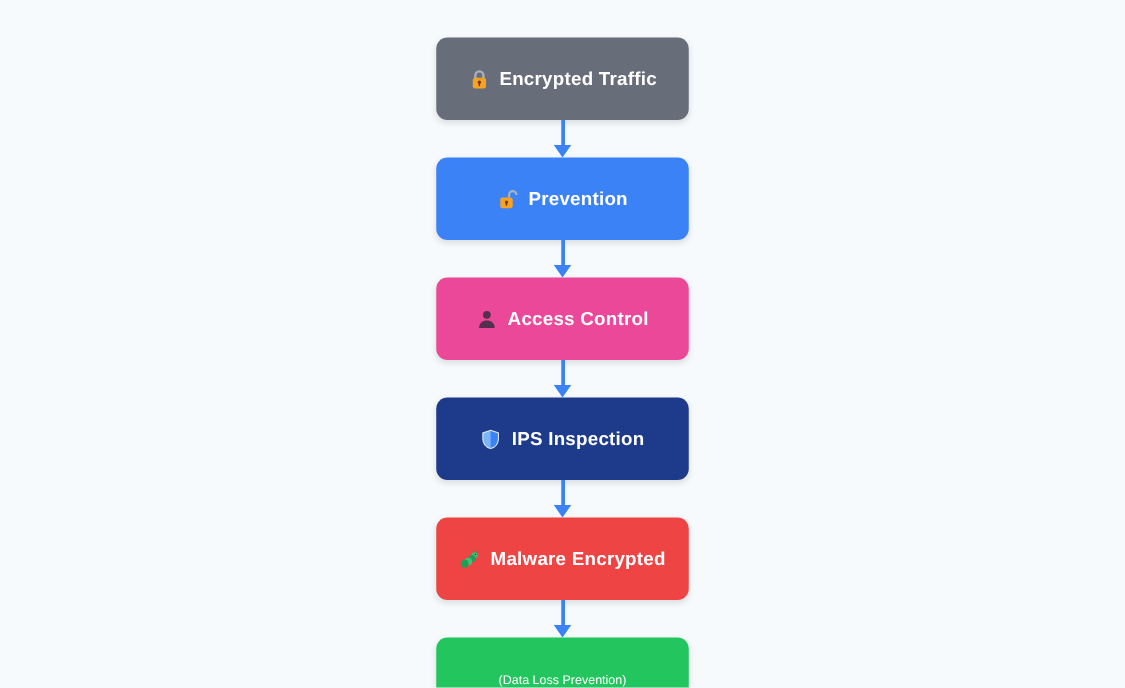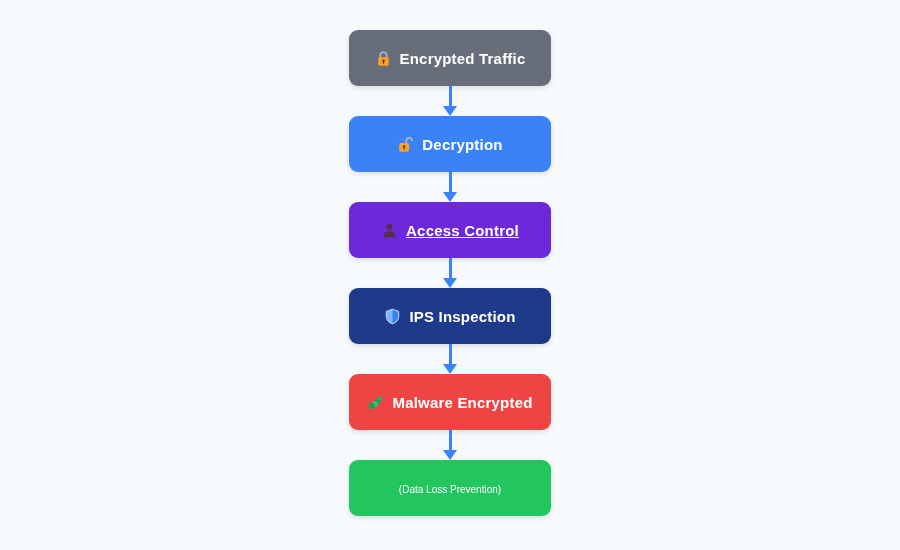--- a/index.html
+++ b/index.html
@@ -18,21 +18,21 @@
     position: absolute;
     left: 50%;
     top: 30px;
     transform: translateX(-50%);
     display: flex;
     flex-direction: column;
     align-items: center;
   }
   .node {
     width: 202px;
-    height: 56px;
+    height: 66px;
     border-radius: 9px;
     display: flex;
     flex-direction: column;
     align-items: center;
     justify-content: center;
     color: #ffffff;
     box-shadow: 0 2px 5px rgba(15, 23, 42, 0.13);
     text-align: right;
   }
   .titlerow {
@@ -107,30 +107,30 @@
     <div class="node" style="background: rgb(59, 130, 246);">
       <div class="titlerow">
         <span class="icon">
           <svg viewBox="0 0 18 18">
             <path d="M9.8 7.4V5.2a3.1 3.1 0 0 1 6.2 0" fill="none" stroke="#aab2bc" stroke-width="1.9"></path>
             <rect x="2.3" y="7.4" width="10.6" height="9.2" rx="2" fill="#f6a323"></rect>
             <circle cx="7.6" cy="11.2" r="1.35" fill="#79350f"></circle>
             <rect x="6.95" y="11.6" width="1.3" height="2.9" rx="0.65" fill="#79350f"></rect>
           </svg>
         </span>
-        <span class="label">Decryption</span>
+        <span class="label">Prevention</span>
       </div>
     </div>
 
     <div class="arrow">
       <div class="line" style="background: rgb(59, 130, 246);"></div>
       <div class="head" style="background: rgb(59, 130, 246);"></div>
     </div>
 
-    <div class="node" style="background: #6d28d9; text-decoration: underline;">
+    <div class="node" style="background: #ec4899;">
       <div class="titlerow">
         <span class="icon">
           <svg viewBox="0 0 18 18">
             <circle cx="9" cy="5.1" r="3.3" fill="#54304e"></circle>
             <path d="M2.4 16.2c0-4.1 3-6.3 6.6-6.3s6.6 2.2 6.6 6.3z" fill="#54304e"></path>
           </svg>
         </span>
         <span class="label">Access Control</span>
       </div>
     </div>

